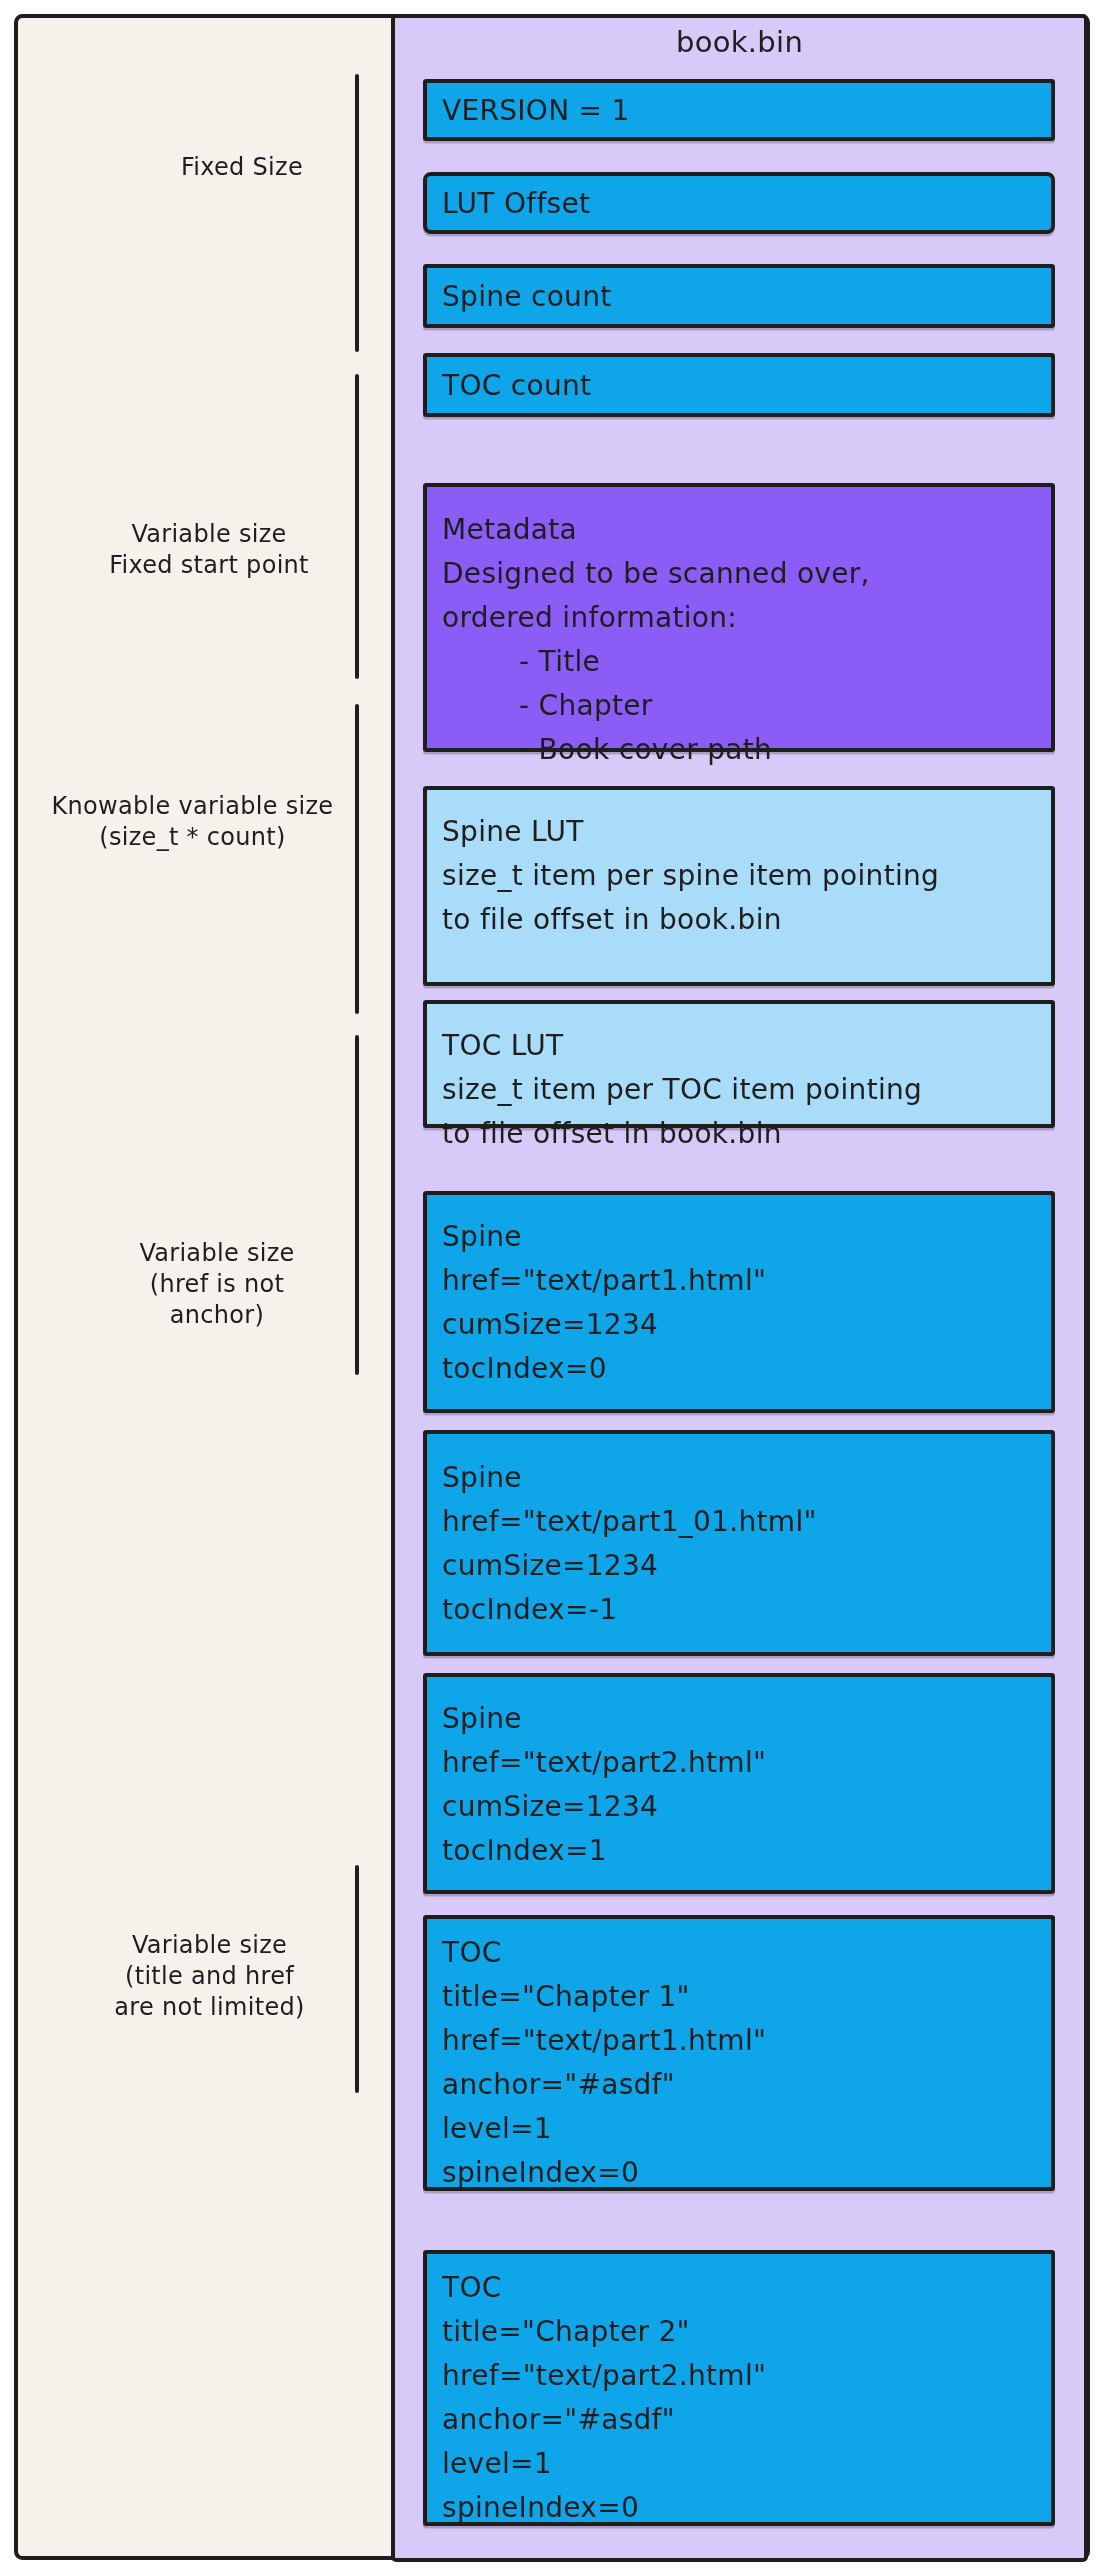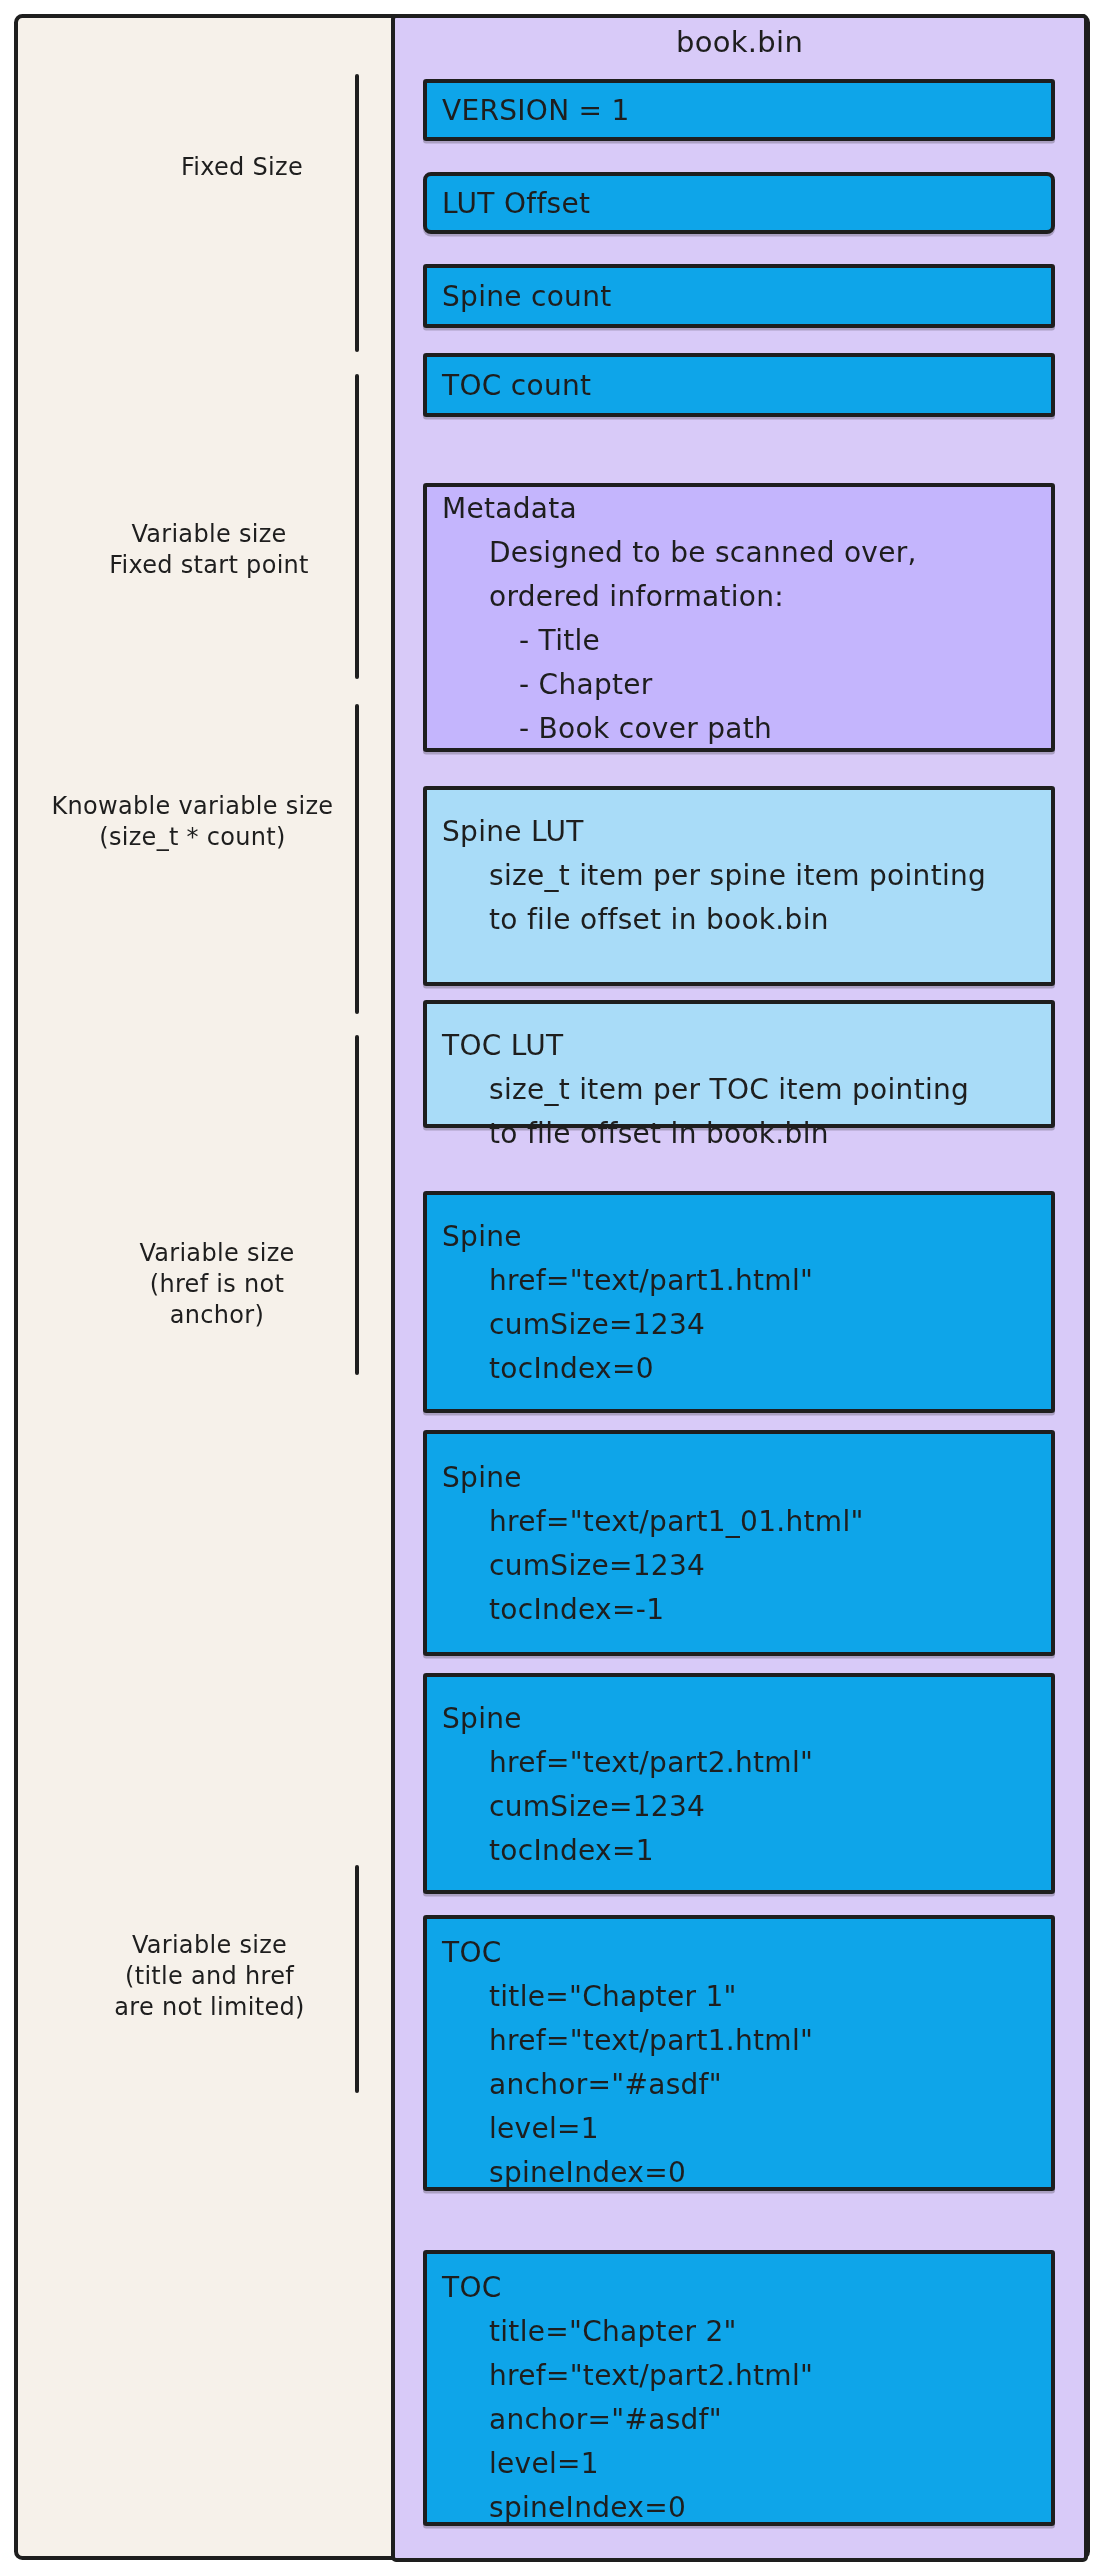--- a/index.html
+++ b/index.html
@@ -49,28 +49,28 @@
     background: #0ea5e9;
     border: 4.2px solid #1e1e1e;
     border-radius: 3.3px;
     font-size: 28px;
     letter-spacing: 0.3px;
     box-shadow: 0 2.5px 0 rgba(30,30,30,0.25);
   }
   .single { display: flex; align-items: center; padding-left: 15px; }
   .multi  { padding-left: 15px; }
   .ln { line-height: 44px; white-space: pre; }
-  .ind1 { margin-left: 47px; }
+  .ind1 { }
   .ind2 { margin-left: 77px; }
 
   .b-version     { top: 79px;   height: 62px;  }
   .b-lut-offset  { top: 172px;  height: 62px; border-radius: 8px;  }
   .b-spine-count { top: 264px;  height: 64px;  }
   .b-toc-count   { top: 353px;  height: 64px;  }
-  .b-metadata    { top: 483px;  height: 269px; background: #c4b5fd; padding-top: 0; }
+  .b-metadata    { top: 483px;  height: 269px; background: #8b5cf6; padding-top: 21px; }
   .b-spine-lut   { top: 786px;  height: 200px; background: #a9dcf8; padding-top: 20px; }
   .b-toc-lut     { top: 1000px; height: 128px; background: #a9dcf8; padding-top: 20px; }
   .b-spine1      { top: 1191px; height: 222px; padding-top: 20px; }
   .b-spine2      { top: 1430px; height: 226px; padding-top: 22px; }
   .b-spine3      { top: 1673px; height: 221px; padding-top: 20px; }
   .b-toc1        { top: 1915px; height: 276px; padding-top: 11.7px; }
   .b-toc2        { top: 2250px; height: 276px; padding-top: 11.7px; }
 
   
   .bracket {

